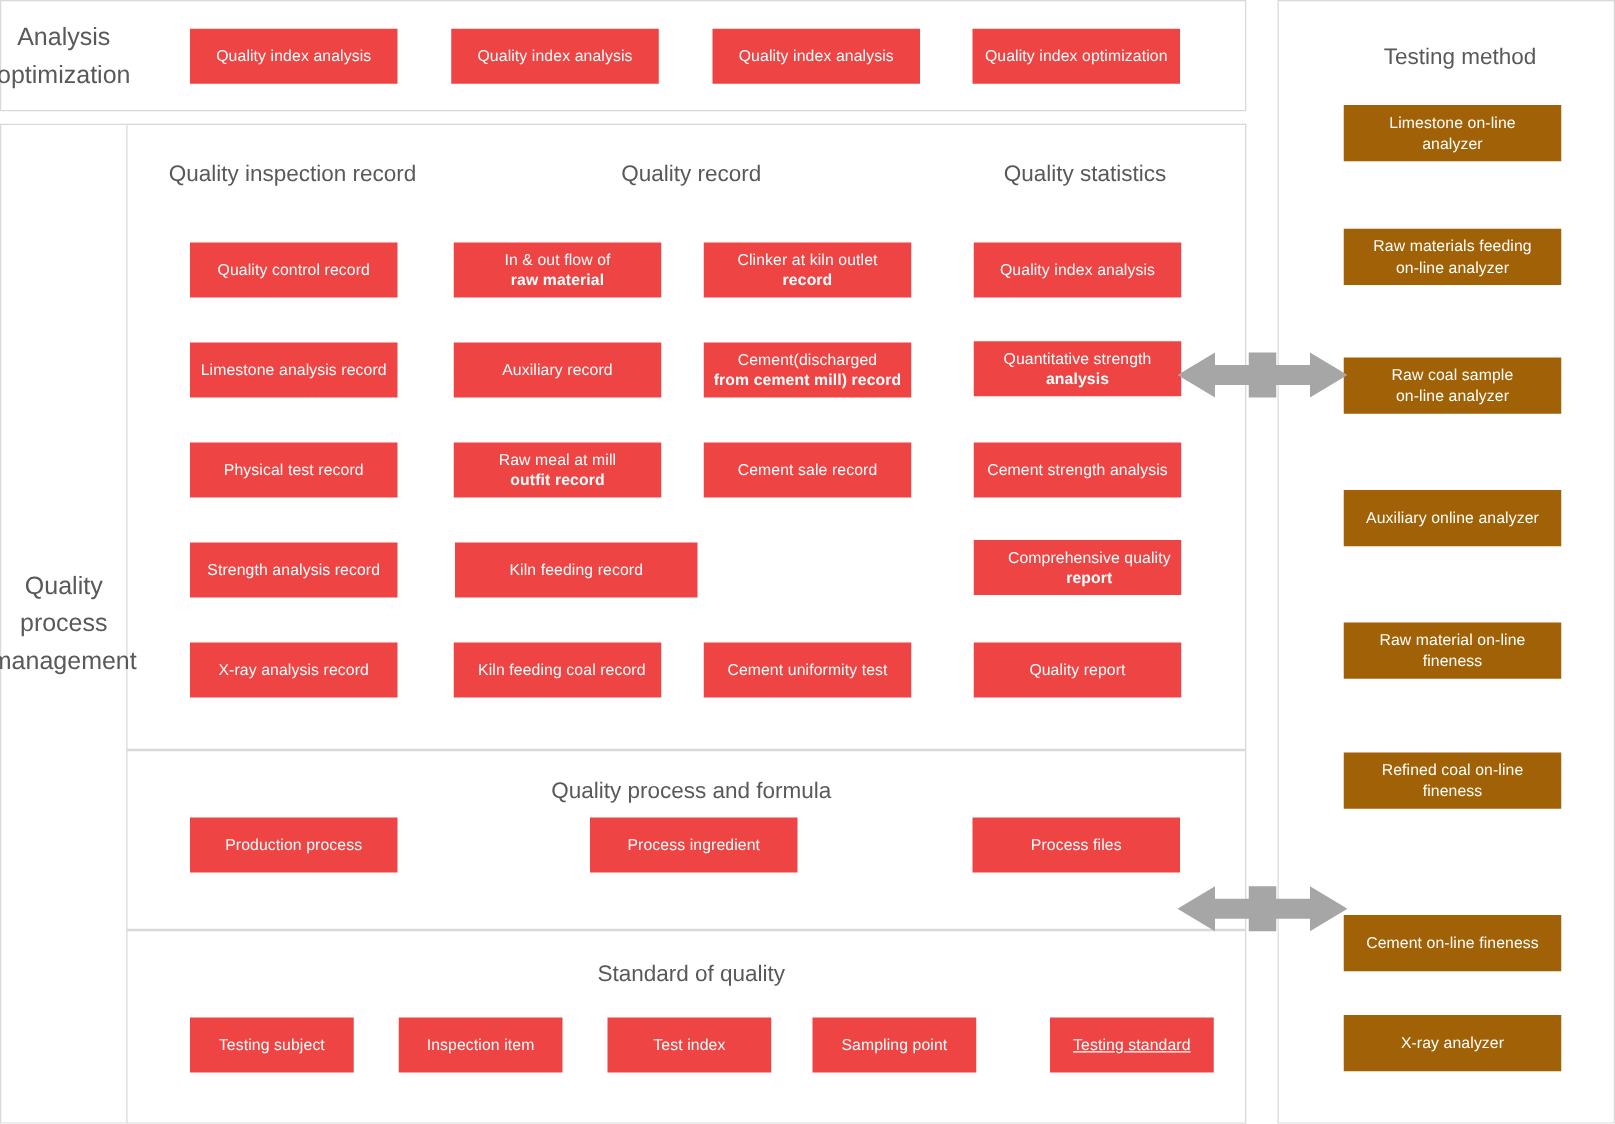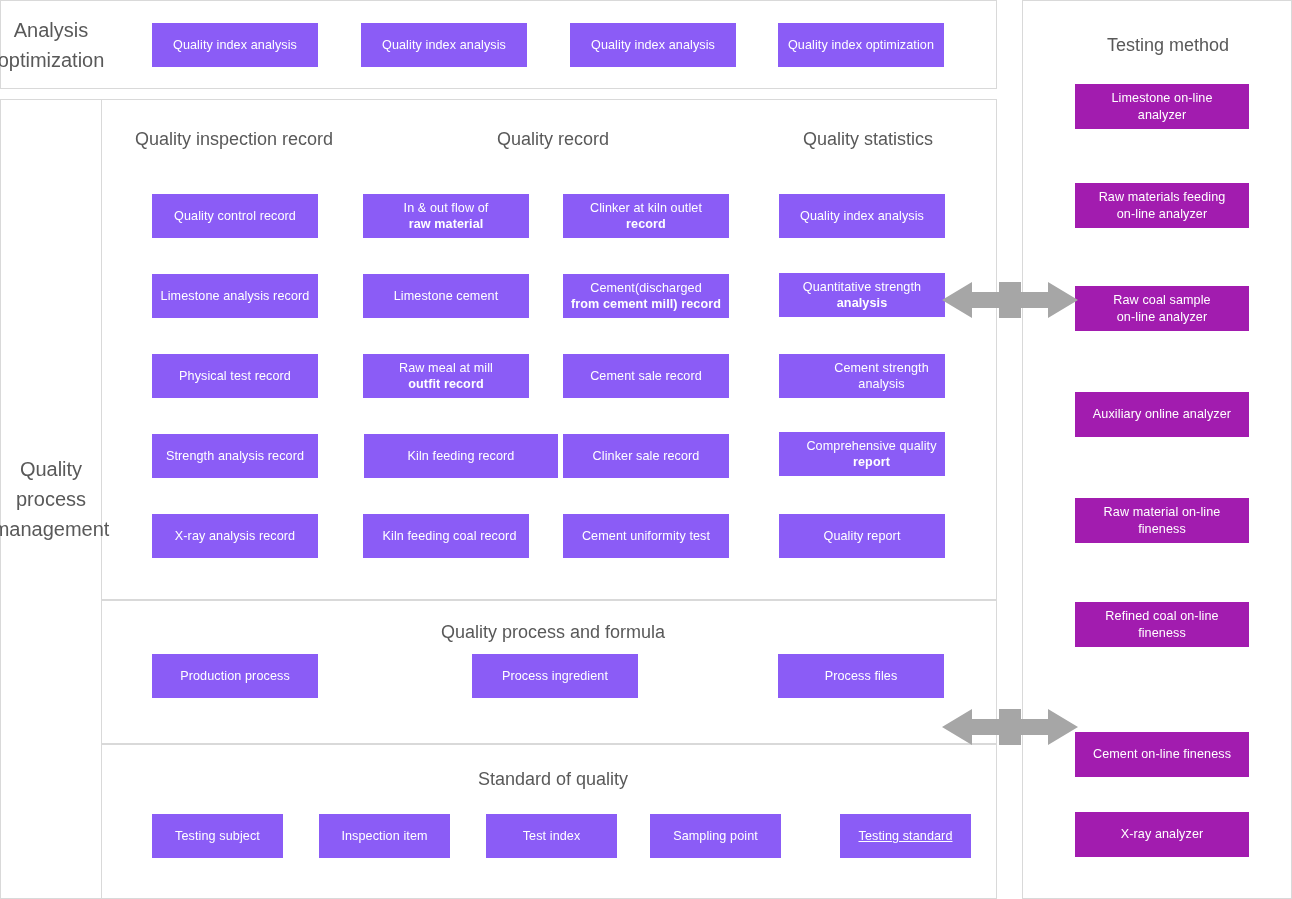--- a/index.html
+++ b/index.html
@@ -58,22 +58,22 @@
     display: flex;
     align-items: center;
     justify-content: center;
     text-align: center;
     color: #ffffff;
     font-size: 12.6px;
     line-height: 1.28;
     padding: 2px 5px;
     letter-spacing: 0.1px;
   }
-  .node.orange { background: #8b5cf6; }
-  .node.gray   { background: #a21caf; }
+  .node.orange { background: #ef4444; }
+  .node.gray   { background: #a16207; }
 
   .node .l1 { display: block; }
   .node .l2 { display: block; font-weight: bold; }
   .node.gray .l2 { font-weight: normal; }
 
   
   .arrow {
     position: absolute;
     pointer-events: none;
   }
@@ -152,21 +152,21 @@
   </div>
 
   <div class="node orange" style="left:363px; top:194px; width:166px; height:44px;">
     <span>
       <span class="l1">In &amp; out flow of</span>
       <span class="l2">raw material</span>
     </span>
   </div>
   <div class="node orange" style="left:363px; top:274px; width:166px; height:44px;">
     <span>
-      <span class="l1">Limestone cement</span>
+      <span class="l1">Auxiliary record</span>
     </span>
   </div>
   <div class="node orange" style="left:363px; top:354px; width:166px; height:44px;">
     <span>
       <span class="l1">Raw meal at mill</span>
       <span class="l2">outfit record</span>
     </span>
   </div>
   <div class="node orange" style="left:364px; top:434px; width:194px; height:44px;">
     <span>
@@ -189,43 +189,38 @@
     <span>
       <span class="l1">Cement(discharged</span>
       <span class="l2">from cement mill) record</span>
     </span>
   </div>
   <div class="node orange" style="left:563px; top:354px; width:166px; height:44px;">
     <span>
       <span class="l1">Cement sale record</span>
     </span>
   </div>
-  <div class="node orange" style="left:563px; top:434px; width:166px; height:44px;">
-    <span>
-      <span class="l1">Clinker sale record</span>
-    </span>
-  </div>
   <div class="node orange" style="left:563px; top:514px; width:166px; height:44px;">
     <span>
       <span class="l1">Cement uniformity test</span>
     </span>
   </div>
 
   <div class="node orange" style="left:779px; top:194px; width:166px; height:44px;">
     <span>
       <span class="l1">Quality index analysis</span>
     </span>
   </div>
   <div class="node orange" style="left:779px; top:273px; width:166px; height:44px;">
     <span>
       <span class="l1">Quantitative strength</span>
       <span class="l2">analysis</span>
     </span>
   </div>
-  <div class="node orange" style="left:779px; top:354px; width:166px; height:44px;padding-left:44px;">
+  <div class="node orange" style="left:779px; top:354px; width:166px; height:44px;">
     <span>
       <span class="l1">Cement strength analysis</span>
     </span>
   </div>
   <div class="node orange" style="left:779px; top:432px; width:166px; height:44px;padding-left:24px;">
     <span>
       <span class="l1">Comprehensive quality</span>
       <span class="l2">report</span>
     </span>
   </div>

